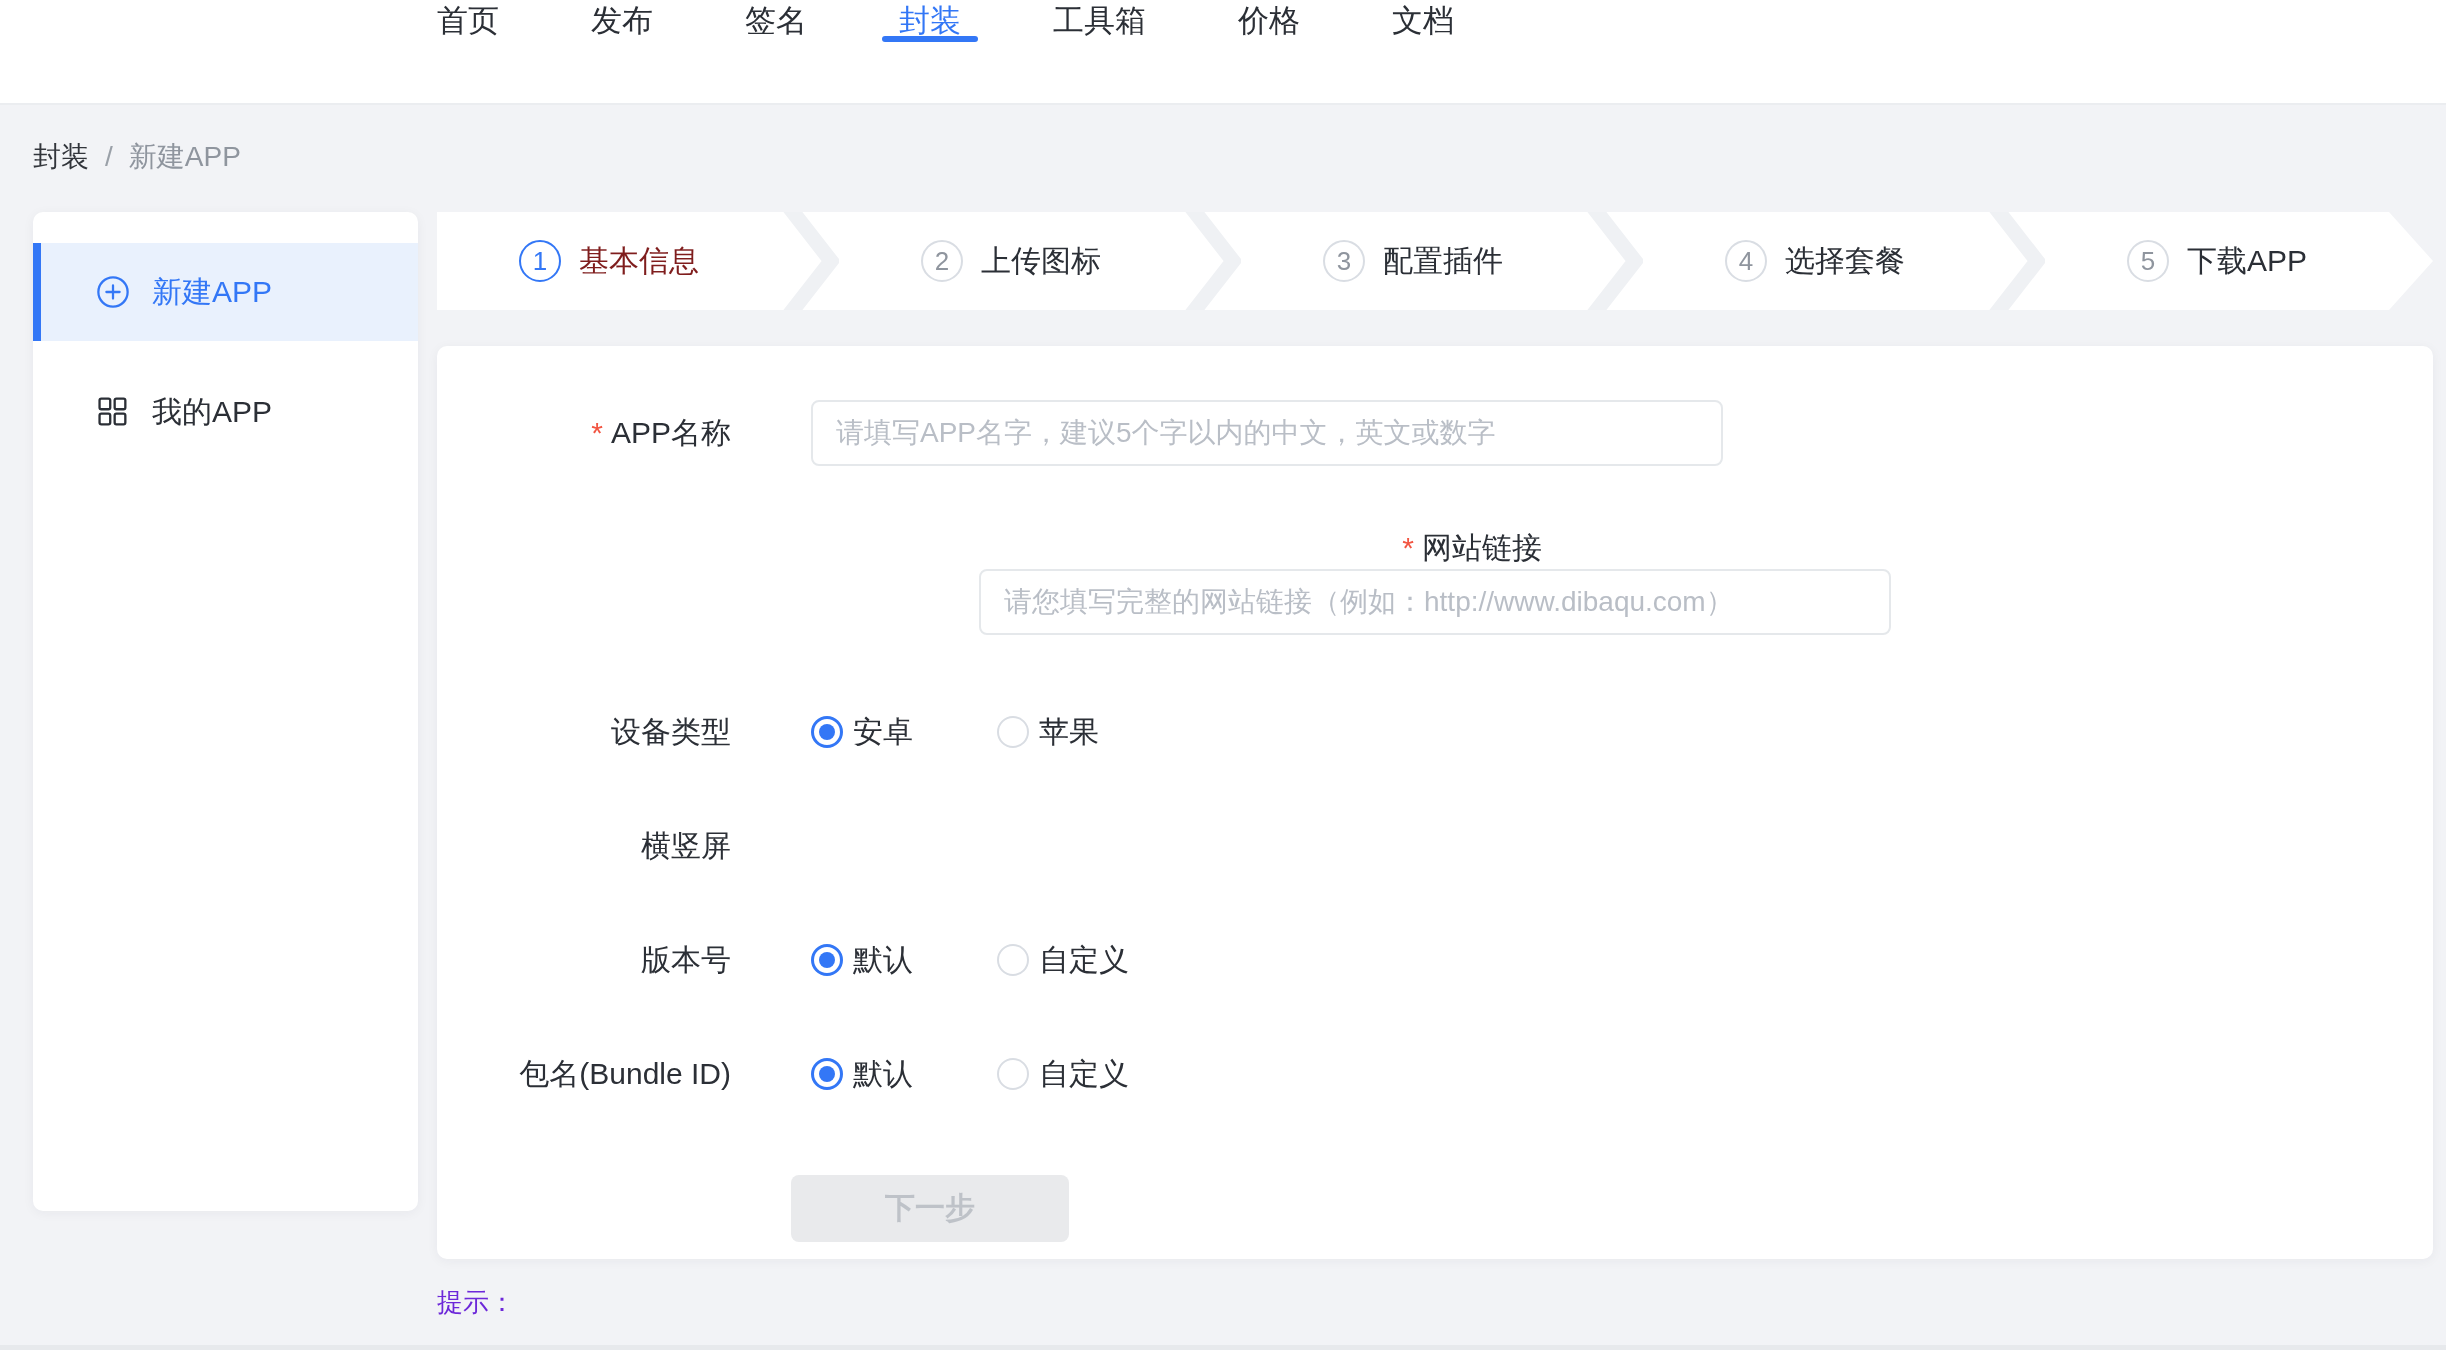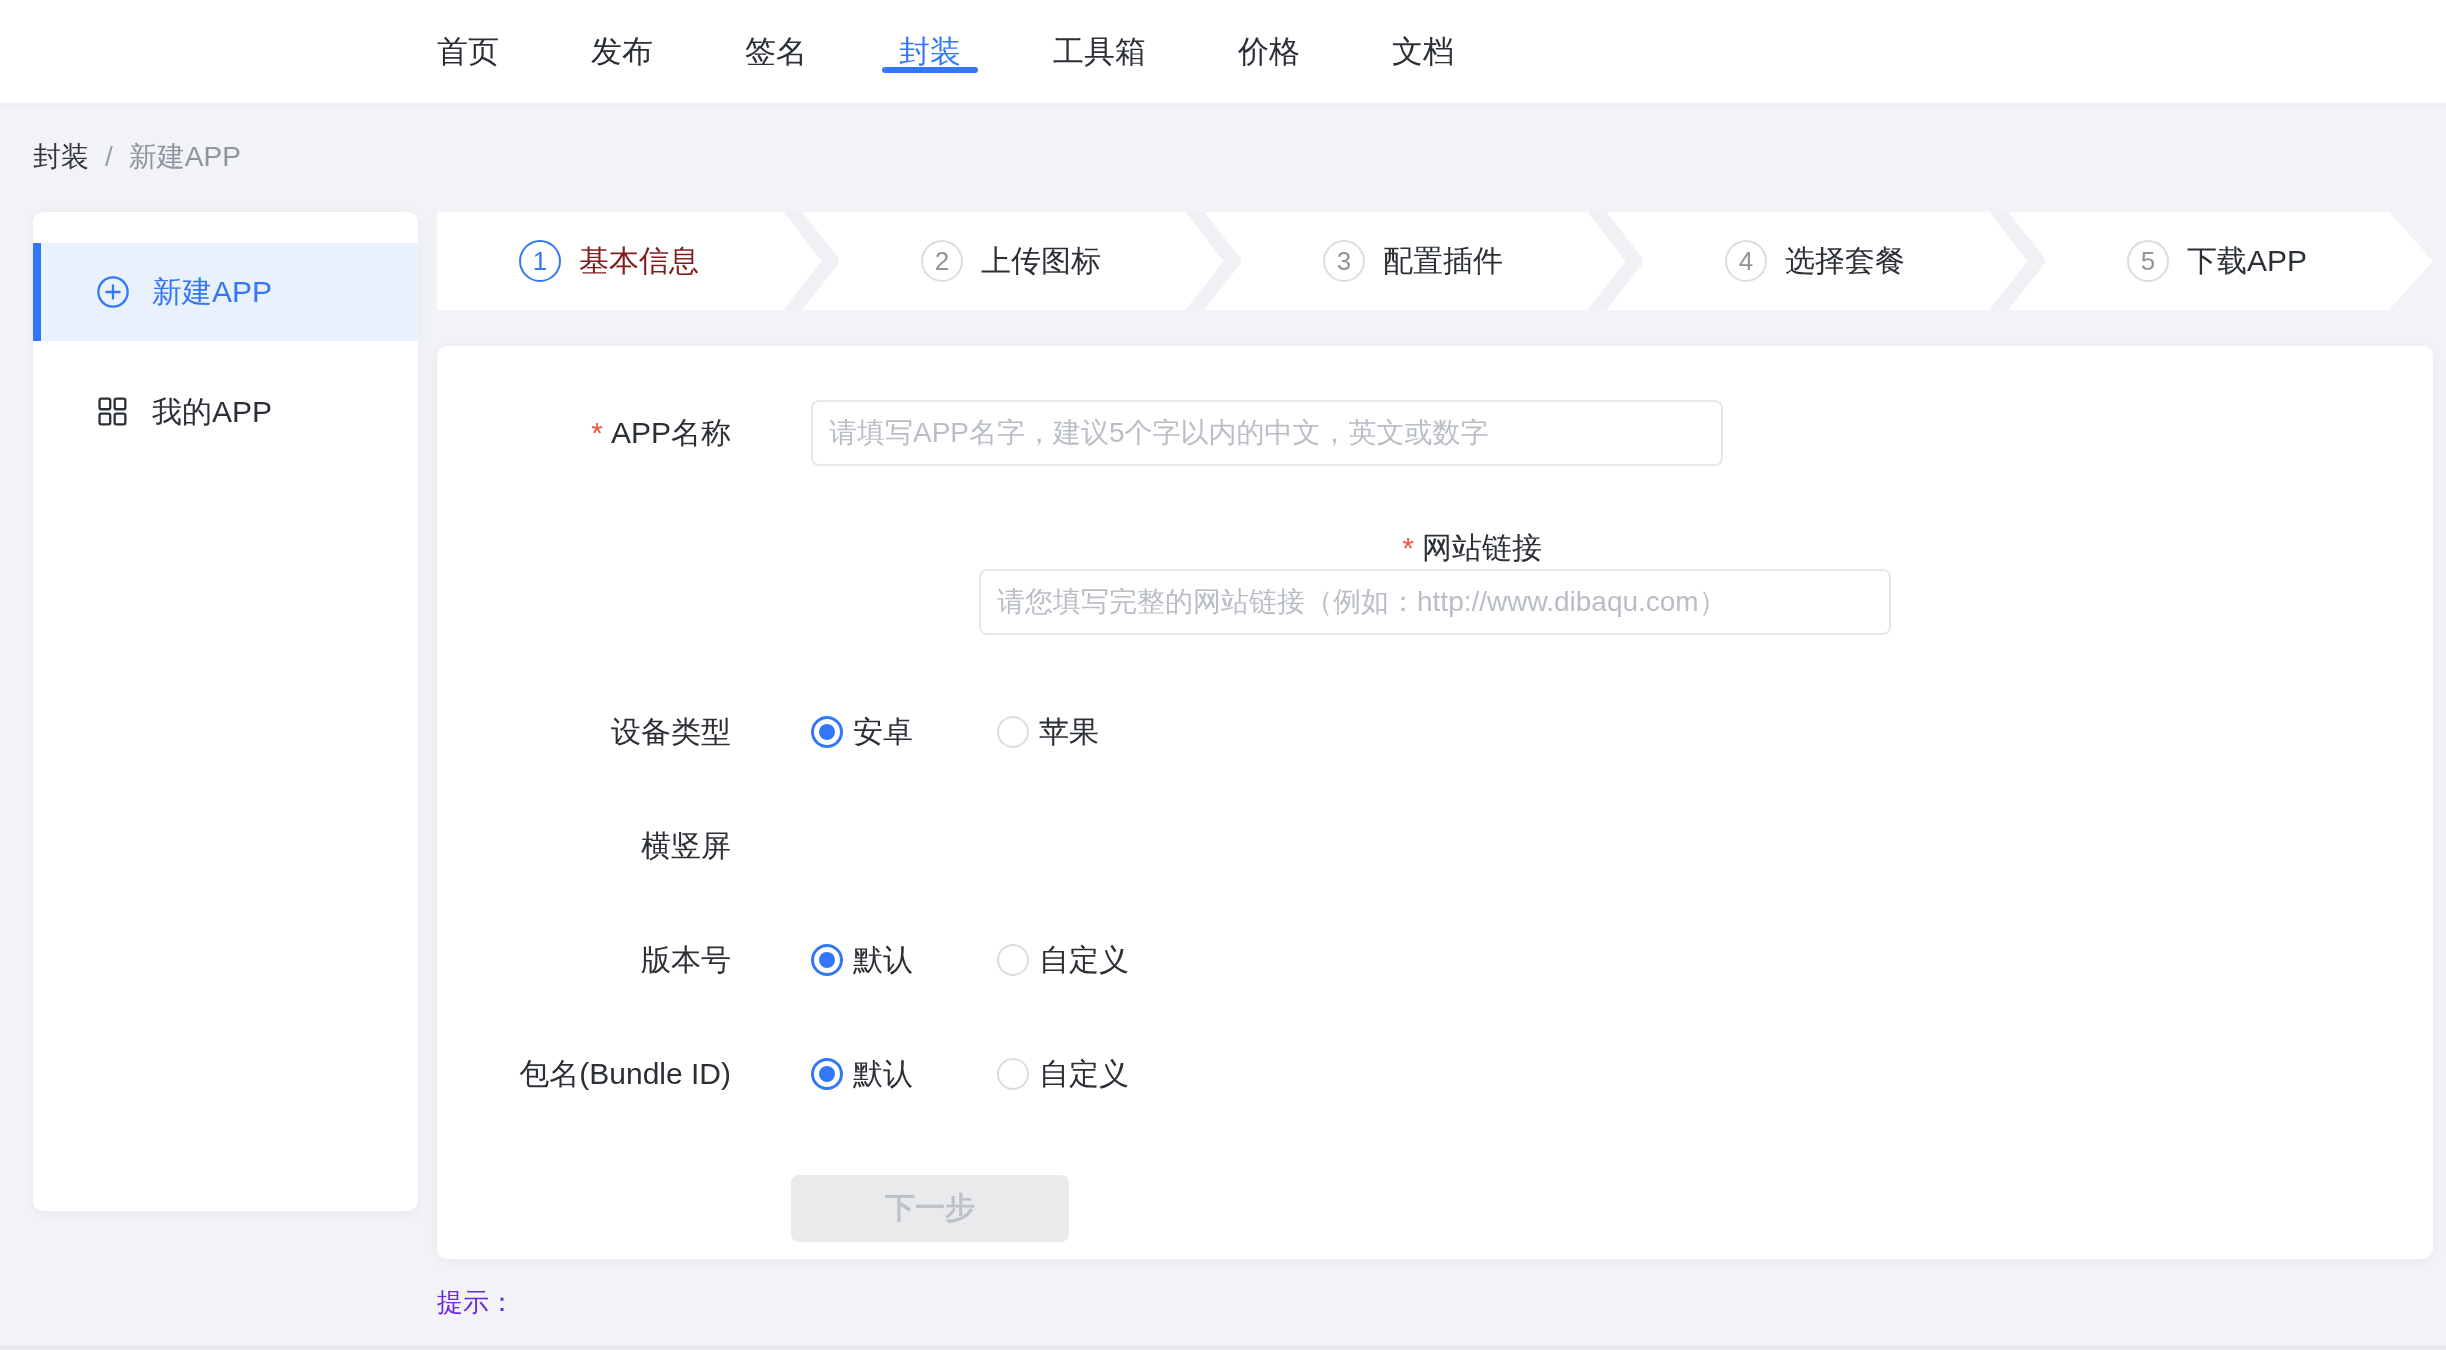--- a/index.html
+++ b/index.html
@@ -7,21 +7,21 @@
   body {
     background:#F2F3F6;
     font-family:"Liberation Sans","DejaVu Sans",sans-serif;
     color:#2B2F36;
     position:relative;
   }
 
   
   .header {
     height:105px; background:#FFFFFF; border-bottom:2px solid #EBEDF0;
-    display:flex; align-items:center; padding-left:437px;
+    display:flex; align-items:flex-start; padding-left:437px;
   }
   .nav { display:flex; gap:92px; }
   .nav-item {
     position:relative; display:flex; align-items:center;
     font-size:31px; color:#2B2F36; cursor:pointer; white-space:nowrap;
   }
   .nav-item.active { color:#3377F6; }
   .nav-underline {
     display:none; position:absolute; left:-17px; bottom:0;
     width:calc(100% + 34px); height:6px; background:#3377F6; border-radius:3px;
@@ -93,21 +93,21 @@
   .form-row { display:flex; align-items:center; }
   .row-input { margin-bottom:62px; }
   .row-radio { margin-bottom:80px; height:34px; }
   .form-label {
     width:294px; text-align:right; font-size:30px; color:#2B2F36;
     margin-right:80px; flex:none; white-space:nowrap;padding-left:24px;
   }
   .req { color:#F25542; margin-right:8px; font-size:30px; }
   .text-input {
     width:912px; height:66px; border:2px solid #E5E8EB; border-radius:8px;
-    padding:0 16px; font-size:28px; color:#2B2F36; outline:none;
+    padding:0 23px; font-size:28px; color:#2B2F36; outline:none;
     font-family:"Liberation Sans","DejaVu Sans",sans-serif; background:#FFFFFF;
   }
   .text-input::placeholder { color:#B9BEC6; }
   .radio-group { display:flex; align-items:center; gap:84px; }
   .radio-option { display:flex; align-items:center; cursor:pointer; }
   .radio {
     width:32px; height:32px; border:2px solid #D9DDE3; border-radius:50%;
     background:#FFFFFF; flex:none;
   }
   .radio.selected { border:3px solid #3377F6; position:relative; }

